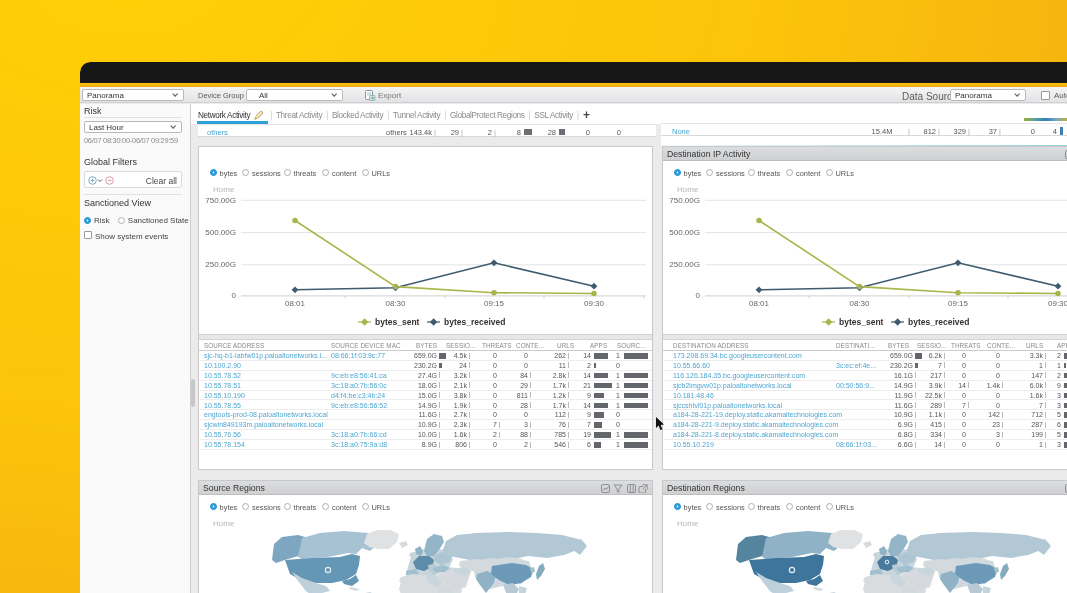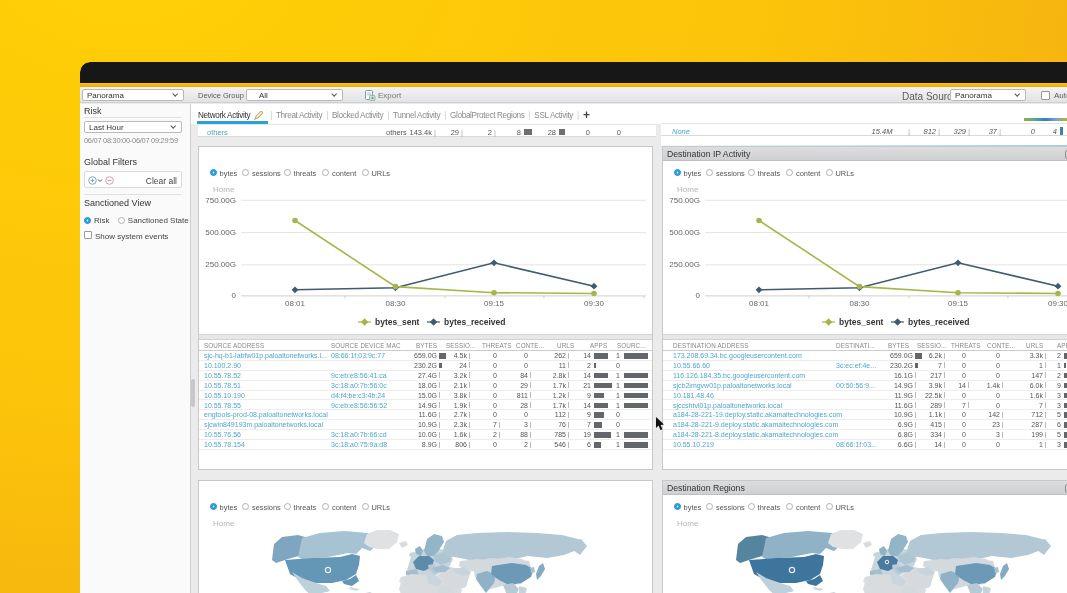--- a/index.html
+++ b/index.html
@@ -120,21 +120,21 @@
           <span class="abs" style="left:296px; top:2.5px; color:#aaa;">|</span>
         <span class="abs" style="left:283px; top:3px; width:40px; text-align:right;">8</span>
         <span class="abs" style="left:326px; top:3.5px; width:8px; height:6px; background:#6b6f74;"></span>
         <span class="abs" style="left:318px; top:3px; width:40px; text-align:right;">28</span>
         <span class="abs" style="left:361px; top:3.5px; width:6px; height:6px; background:#6b6f74;"></span>
         <span class="abs" style="left:352px; top:3px; width:40px; text-align:right;">0</span>
         <span class="abs" style="left:383px; top:3px; width:40px; text-align:right;">0</span>
       </div>
 
       <div class="abs" style="left:833px; top:13.5px; width:43px; height:3px; background:linear-gradient(90deg,#9aab3a,#58a6a0,#2f7fc1,#7ba7c0,#b7b13c);"></div>
-      <div class="abs" style="left:470px; top:19px; width:406px; height:13px; background:#fff; border-top:1px solid #e4e4e4; border-bottom:1px solid #d9d9d9; font-size:7.5px; color:#555; white-space:nowrap;font-style:italic;">
+      <div class="abs" style="left:470px; top:19px; width:406px; height:13px; background:#fff; border-top:1px solid #e4e4e4; border-bottom:1px solid #d9d9d9; font-size:7.5px; color:#555; white-space:nowrap;">
         <span class="abs link" style="left:11px; top:3px;">None</span>
         <span class="abs link" style="left:127px; top:2px;margin-top:28px;">cary.caplan</span>
         <span class="abs" style="left:197px; top:3px; width:48px; text-align:center;">15.4M</span>
           <span class="abs" style="left:247px; top:2.5px; color:#aaa;">|</span>
         <span class="abs" style="left:223px; top:3px; width:52px; text-align:right;">812</span>
           <span class="abs" style="left:277px; top:2.5px; color:#aaa;">|</span>
         <span class="abs" style="left:253px; top:3px; width:52px; text-align:right;">329</span>
           <span class="abs" style="left:307px; top:2.5px; color:#aaa;">|</span>
         <span class="abs" style="left:286px; top:3px; width:50px; text-align:right;">37</span>
           <span class="abs" style="left:338px; top:2.5px; color:#aaa;">|</span>
@@ -582,20 +582,33 @@
             <span class="abs" style="left:263px; top:1px; width:40px; text-align:right;">0</span>
             <span class="abs" style="left:297px; top:1px; width:40px; text-align:right;">0</span>
             <span class="abs" style="left:340px; top:1px; width:40px; text-align:right;">1</span>
             <span class="abs" style="left:382px; top:1.5px; width:1px; height:6px; background:#bbb;"></span>
             <span class="abs" style="left:358px; top:1px; width:40px; text-align:right;">3</span>
             <span class="abs" style="left:401px; top:2px; width:4px; height:5.5px; background:#63676c;"></span>
           </div>
       </div>
 
       <div class="panel" style="left:7px; top:376px; width:455px; height:160px;">
+        <div class="phead">Source Regions<span class="picons">
+              <svg width="47" height="9" viewBox="0 0 47 9" style="display:block;">
+<g fill="none" stroke="#8f9093" stroke-width="1">
+<rect x="0.5" y="0.5" width="8" height="8" rx="1.5"></rect>
+                  <path d="M2 6.5 L4 4 L5.5 5.5 L7.5 2.5"></path>
+<path d="M13 1 h8 l-3.2 4 v3.4 l-1.6-1 v-2.4 Z"></path>
+<rect x="26.5" y="0.5" width="8" height="8" rx="1.5"></rect>
+                  <path d="M29.3 0.5 v8 M32.2 0.5 v8"></path>
+<path d="M44.5 5 v3 a1 1 0 0 1 -1 1 h-4.5 a1 1 0 0 1 -1-1 v-4.5 a1 1 0 0 1 1-1 h3"></path>
+                  <path d="M41.5 0.8 h4.7 v4.7 M46 1 L41.8 5.2"></path>
+</g>
+              </svg>
+            </span></div>
         <div class="abs" style="left:0; top:21px; width:100%; height:10px;">
             <span class="radio sel abs" style="left:10.6px; top:0.5px;"></span>
             <span class="abs" style="left:20.6px; top:1px; font-size:7.4px; color:#555;">bytes</span>
             <span class="radio abs" style="left:43px; top:0.5px;"></span>
             <span class="abs" style="left:53px; top:1px; font-size:7.4px; color:#555;">sessions</span>
             <span class="radio abs" style="left:84.6px; top:0.5px;"></span>
             <span class="abs" style="left:94.6px; top:1px; font-size:7.4px; color:#555;">threats</span>
             <span class="radio abs" style="left:123px; top:0.5px;"></span>
             <span class="abs" style="left:133px; top:1px; font-size:7.4px; color:#555;">content</span>
             <span class="radio abs" style="left:162.5px; top:0.5px;"></span>

